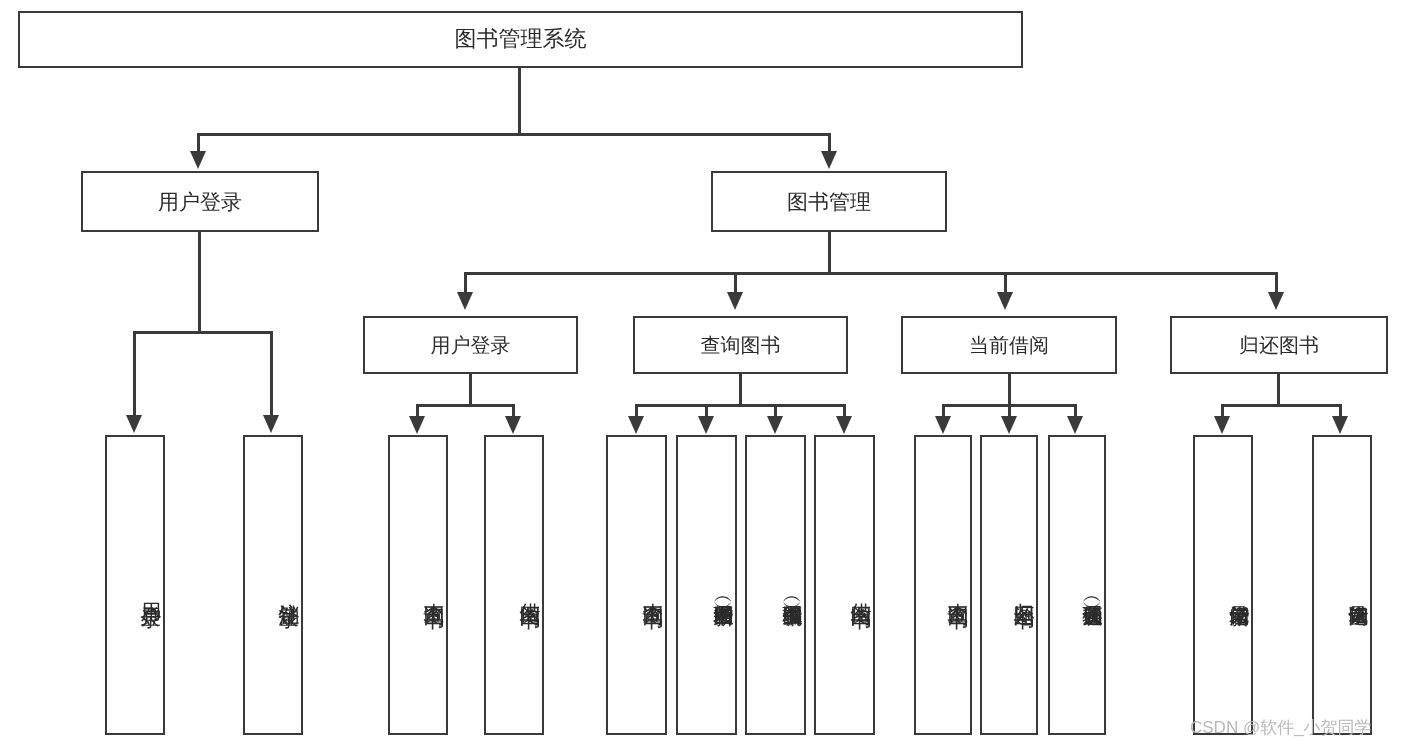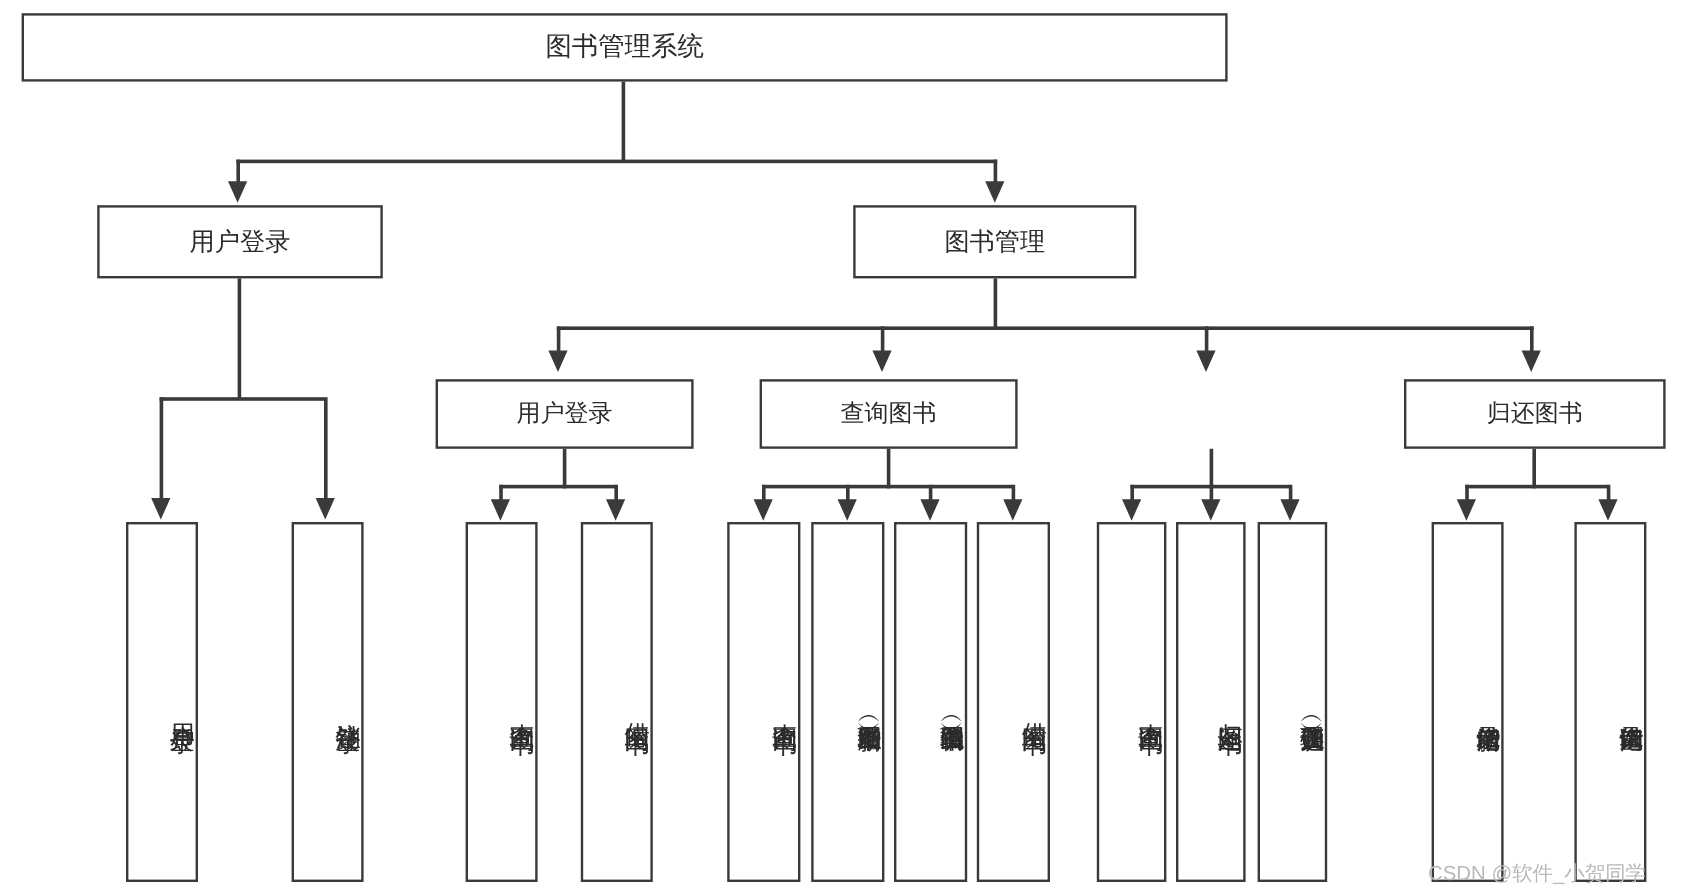--- a/index.html
+++ b/index.html
@@ -120,20 +120,23 @@
   <div class="arrow" style="left:997px; top:292px;"></div>
 
   <div class="edge v" style="left:1275px; top:272px; width:3px; height:22px;"></div>
   <div class="arrow" style="left:1268px; top:292px;"></div>
 
   <div class="node lvl2" style="left:363px; top:316px; width:215px; height:58px;">
     <span>用户登录</span>
   </div>
   <div class="node lvl2" style="left:633px; top:316px; width:215px; height:58px;">
     <span>查询图书</span>
+  </div>
+  <div class="node lvl2" style="left:901px; top:316px; width:216px; height:58px;">
+    <span>当前借阅</span>
   </div>
   <div class="node lvl2" style="left:1170px; top:316px; width:218px; height:58px;">
     <span>归还图书</span>
   </div>
 
   <div class="edge v" style="left:469px; top:374px; width:3px; height:33px;"></div>
   <div class="edge h" style="left:416px; top:404px; width:98px; height:3px;"></div>
   <div class="edge v" style="left:416px; top:404px; width:3px; height:14px;"></div>
   <div class="arrow" style="left:409px; top:416px;"></div>
   <div class="edge v" style="left:512px; top:404px; width:3px; height:14px;"></div>

